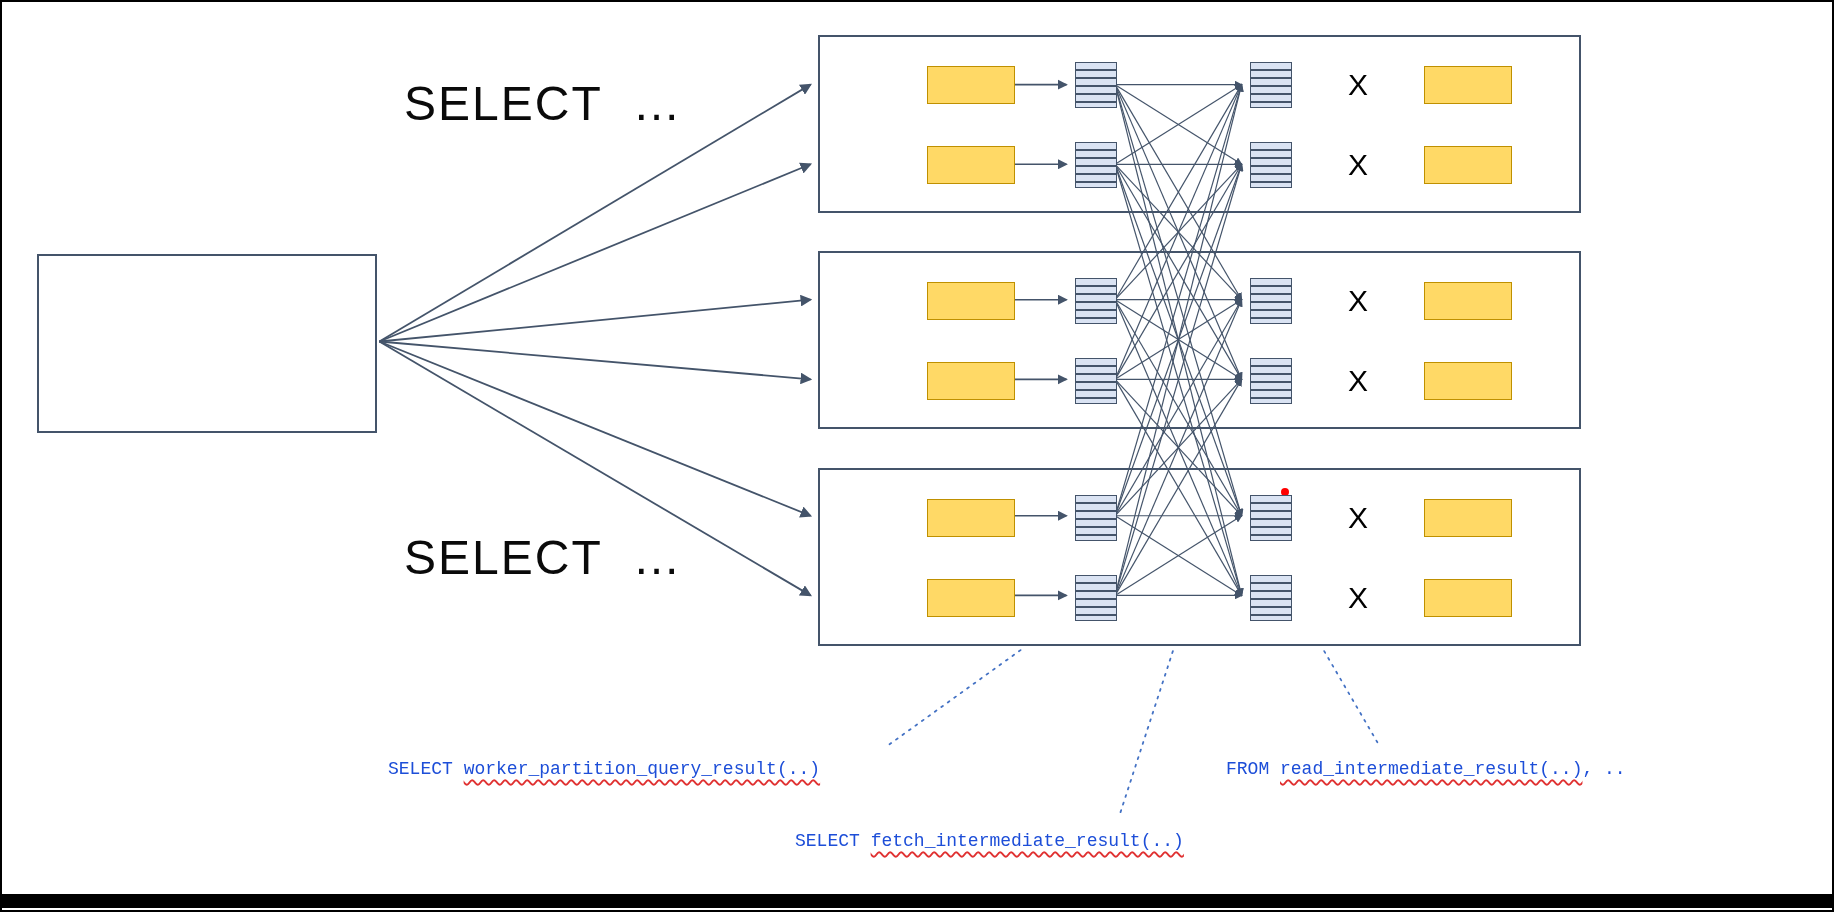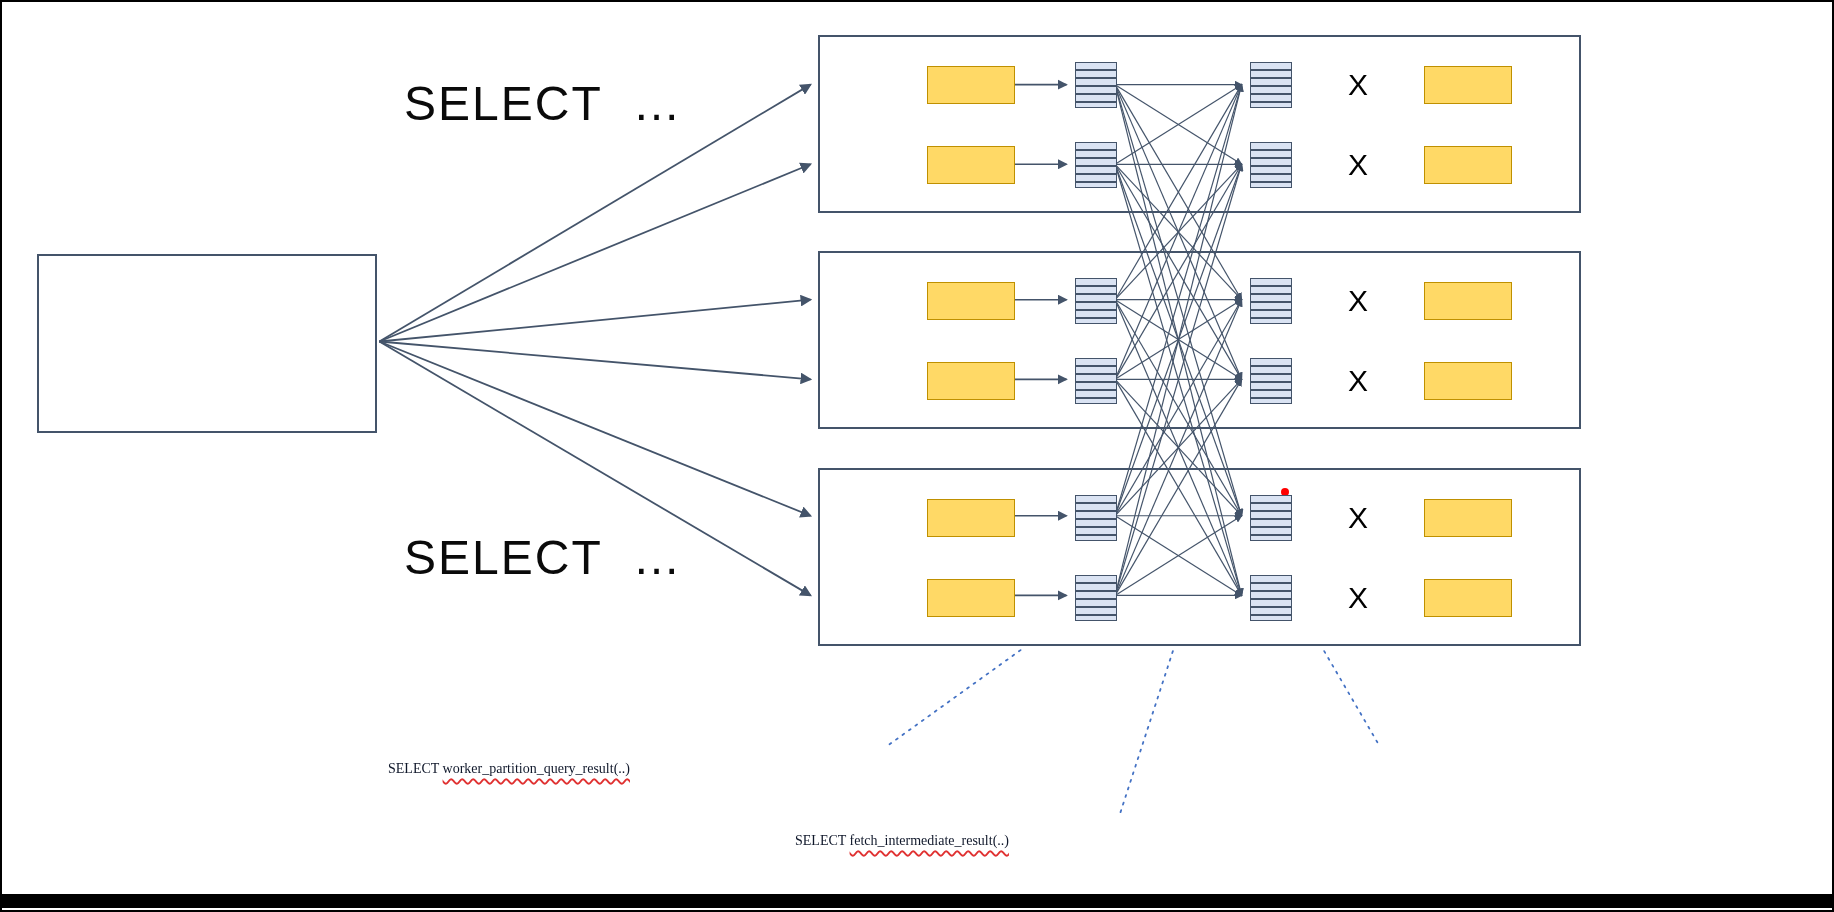--- a/index.html
+++ b/index.html
@@ -36,22 +36,22 @@
   }
   .xmark {
     position: absolute; width: 36px; text-align: center;
     font-size: 30px; font-weight: 500; line-height: 38px; color: #000;
   }
   .select-text {
     position: absolute; font-size: 48px; letter-spacing: 2px;
     color: #0a0a0a; white-space: pre;
   }
   .sql {
-    position: absolute; font-family: Liberation Serif, serif;
-    font-size: 14px; color: #0f172a; white-space: pre; line-height: 30px;
+    position: absolute; font-family: Liberation Mono, monospace;
+    font-size: 18px; color: #1d4ed8; white-space: pre; line-height: 30px;
   }
   .sql .wavy {
     text-decoration-line: underline; text-decoration-style: wavy;
     text-decoration-color: var(--squiggle, #E03131);
     text-decoration-thickness: 1.5px; text-underline-offset: 5px;
   }
   .red-dot {
     position: absolute; left: 1279px; top: 486px; width: 8px; height: 8px;
     border-radius: 50%; background: var(--dot, #FF0000);
   }
@@ -138,20 +138,21 @@
   <div class="layer" id="elements-layer">
 
     <div class="select-text" style="left:402px; top:74px;">SELECT  …</div>
 
     <div class="select-text" style="left:402px; top:528px;">SELECT  …</div>
 
     <div class="sql" style="left:386px; top:752px;"><span>SELECT </span><span class="wavy">worker_partition_query_result(..)</span><span></span></div>
 
     <div class="sql" style="left:793px; top:824px;"><span>SELECT </span><span class="wavy">fetch_intermediate_result(..)</span><span></span></div>
 
+    <div class="sql" style="left:1224px; top:752px;"><span>FROM </span><span class="wavy">read_intermediate_result(..)</span><span>, ..</span></div>
 
     <div class="red-dot"></div>
     <div class="bottom-bar"></div>
   <div class="shard" style="left: 925px; top: 64px;"></div>
       <div class="file-icon" style="left: 1073px; top: 60px;"></div>
       <div class="file-icon" style="left: 1248px; top: 60px;"></div>
       <div class="xmark" style="left: 1338px; top: 64px;">X</div>
       <div class="shard" style="left: 1422px; top: 64px;"></div>
       <div class="shard" style="left: 925px; top: 144px;"></div>
       <div class="file-icon" style="left: 1073px; top: 140px;"></div>

